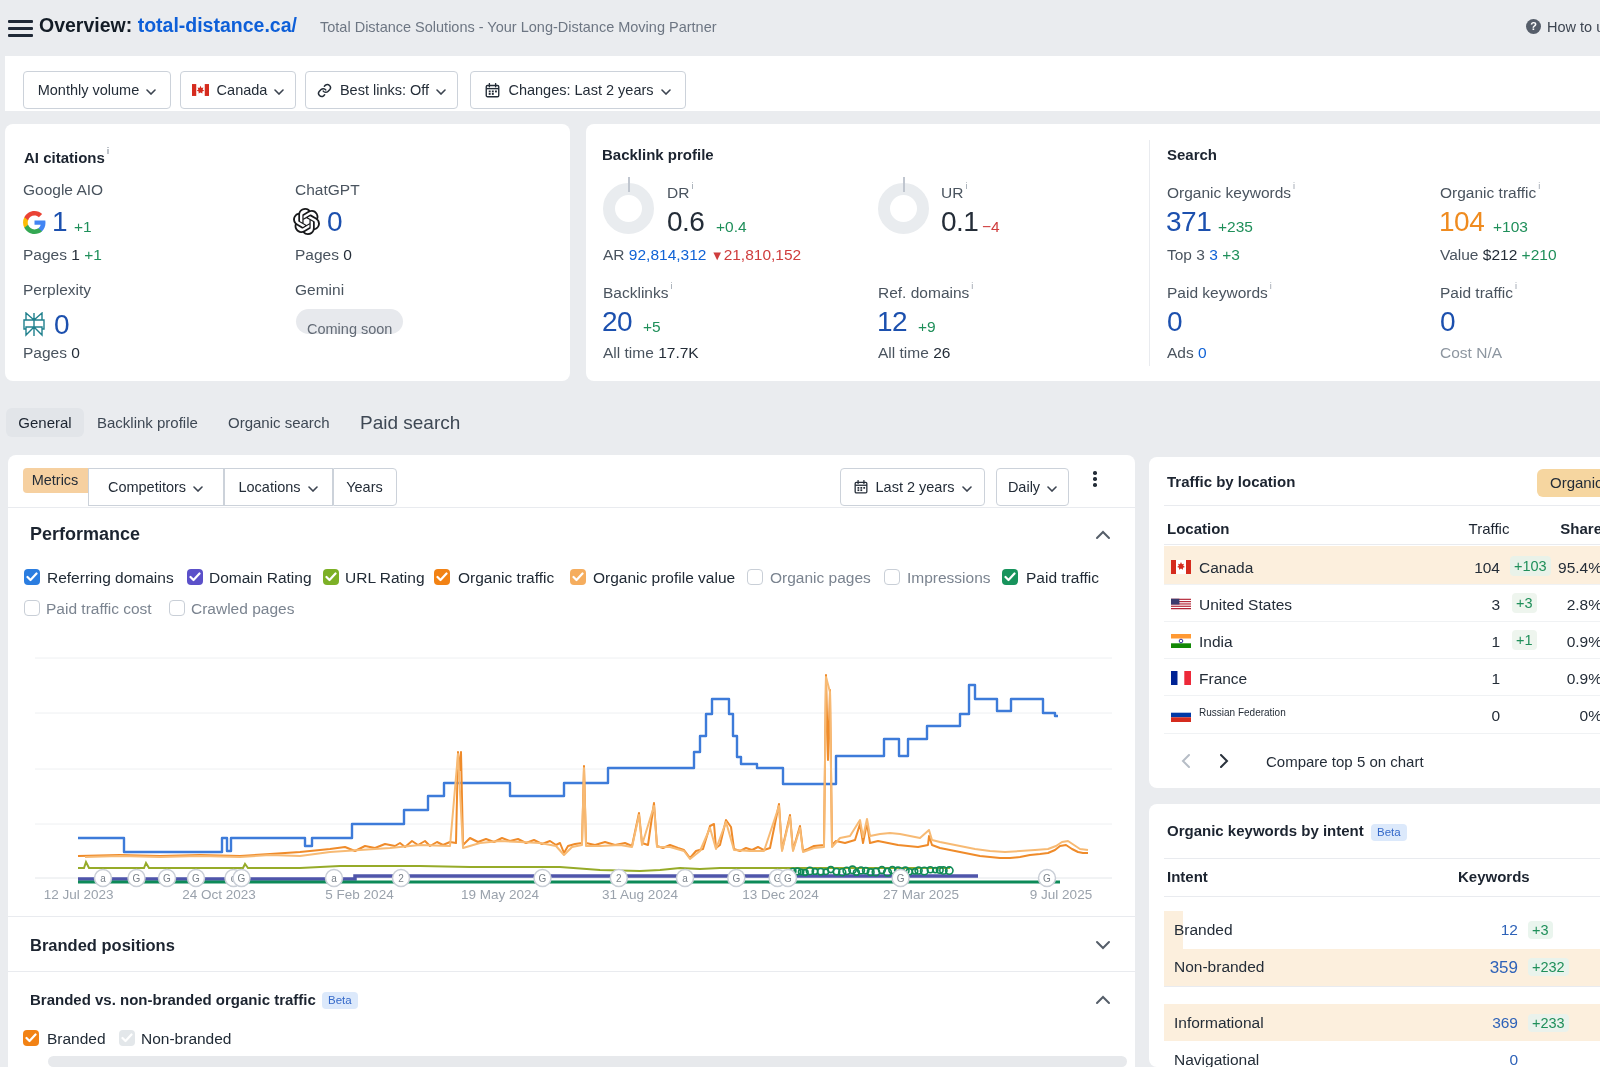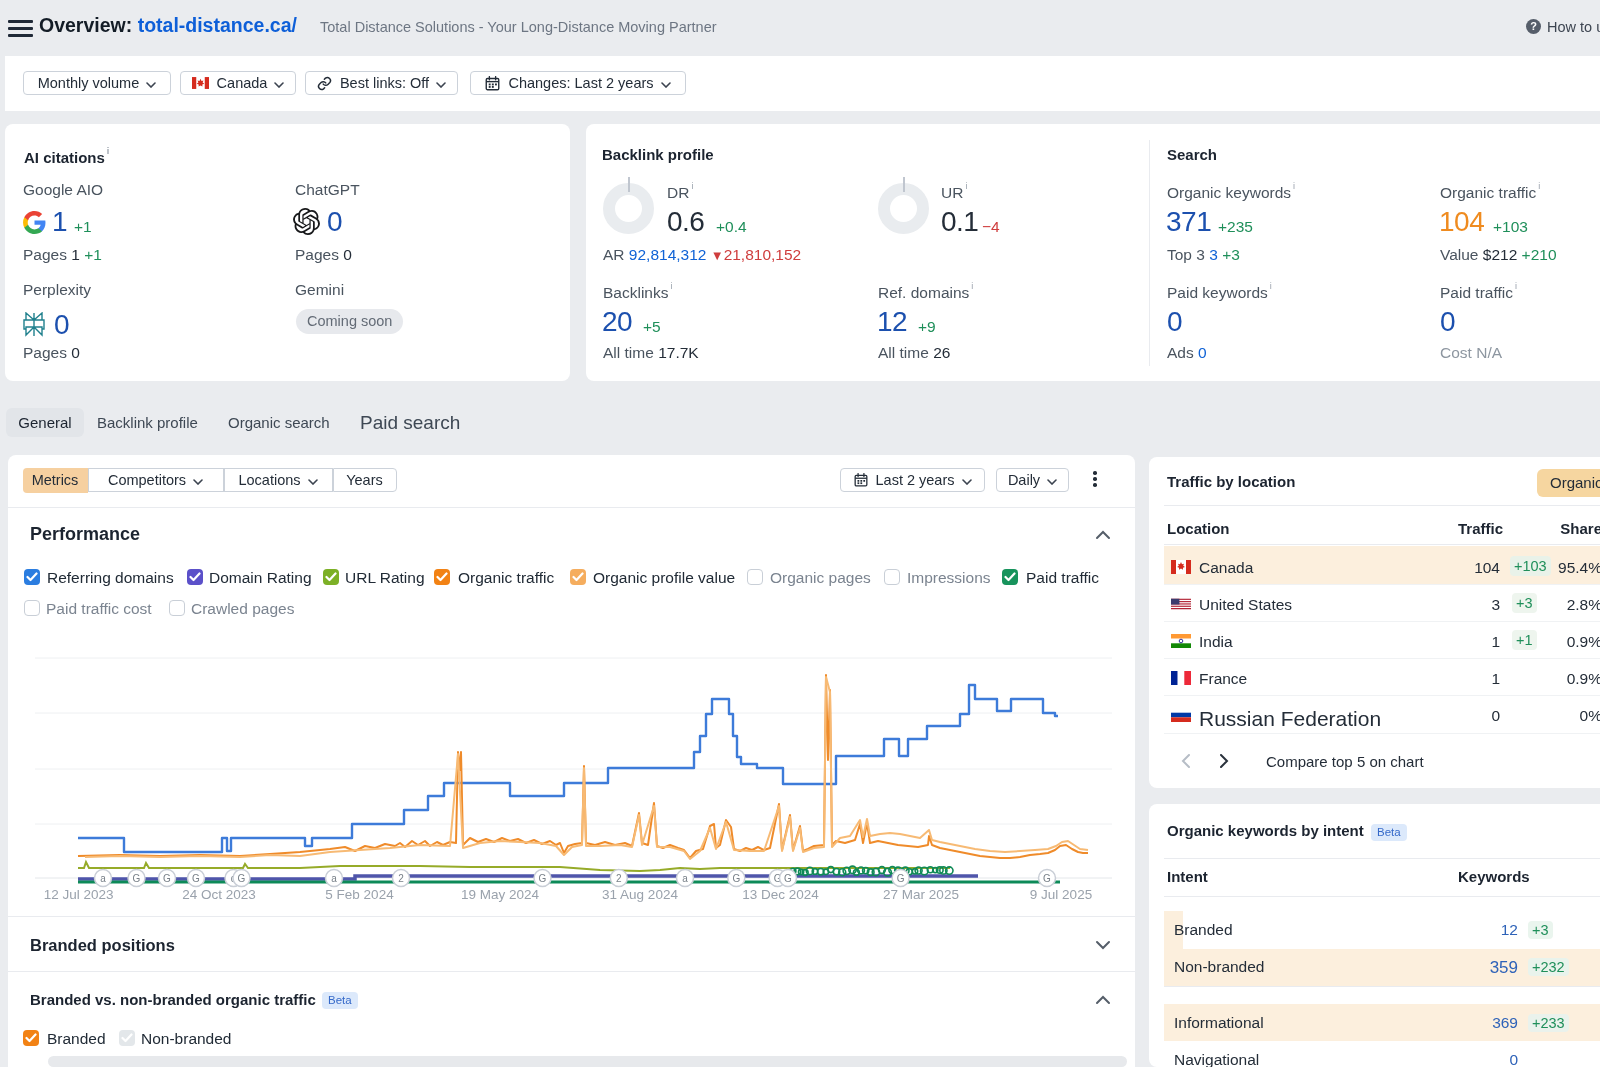--- a/index.html
+++ b/index.html
@@ -11,21 +11,21 @@
 .lbl{font-size:15.5px;color:#4a545f}
 .dk{color:#242d38}
 .gray{color:#8d96a0}
 .big{font-size:28px;font-weight:400;letter-spacing:-.5px}
 .bblue{color:#1c50ae}
 .borange{color:#ef8b1f}
 .green{color:#1f8f5a}
 .red{color:#cf3d3d}
 .blue{color:#0f62d6}
 .sup{font-size:9px;color:#9aa2ac;vertical-align:9px;margin-left:2px}
-.btn{position:absolute;height:24px;border:1px solid #ccd2da;border-radius:4px;background:#fff;display:flex;align-items:center;font-size:14.5px;color:#242d38;padding:0 10px;white-space:nowrap;justify-content:center}
+.btn{position:absolute;height:38px;border:1px solid #ccd2da;border-radius:4px;background:#fff;display:flex;align-items:center;font-size:14.5px;color:#242d38;padding:0 10px;white-space:nowrap;justify-content:center}
 .cb{position:absolute;width:16px;height:16px;border-radius:4px}
 .cb svg{position:absolute;left:2px;top:3px}
 .cbl{position:absolute;font-size:15.5px;color:#212b36;white-space:nowrap}
 .cbg{position:absolute;font-size:15.5px;color:#7b8490;white-space:nowrap}
 .unch{border:1.5px solid #c9cfd7;background:#fff}
 .hr{position:absolute;height:1px;background:#e9ebef}
 .vr{position:absolute;width:1px;background:#e9ebef}
 .chev{display:inline-block;margin-left:7px}
 .num{font-size:15.5px}
 .donut{position:absolute;width:51px;height:51px;border-radius:50%;border:12.5px solid #e9ecef;background:#fff}
@@ -102,21 +102,21 @@
   <div class="abs num" style="left:23px;top:246px"><span class="lbl">Pages</span>&nbsp;<span class="dk">1</span>&nbsp;<span class="green">+1</span></div>
   <div class="abs num" style="left:295px;top:246px"><span class="lbl">Pages</span>&nbsp;<span class="dk">0</span></div>
   <div class="abs lbl" style="left:23px;top:281px">Perplexity</div>
   <div class="abs lbl" style="left:295px;top:281px">Gemini</div>
   <svg class="abs" style="left:23px;top:312px" width="22" height="25" viewBox="0 0 22 25">
       <g fill="none" stroke="#20808d" stroke-width="1.4">
         <path d="M11 1v23M11 8L3 1v7zM11 8l8-7v7zM11 8H1v9h2M11 8h10v9h-2M11 15l-8 8v-8zM11 15l8 8v-8z"></path>
       </g>
     </svg>
   <div class="abs big bblue" style="left:54px;top:309px">0</div>
-  <div class="abs" style="left:296px;top:309px;height:26px;border-radius:13px;background:#e7e9ed;color:#636b76;font-size:15px;line-height:26px;padding:0 11px;font-size:14.5px;line-height:25px;height:25px">Coming soon</div>
+  <div class="abs" style="left:296px;top:309px;height:26px;border-radius:13px;background:#e7e9ed;color:#636b76;font-size:15px;line-height:26px;padding:8px 11px;font-size:14.5px;line-height:25px;height:25px">Coming soon</div>
   <div class="abs num" style="left:23px;top:344px"><span class="lbl">Pages</span>&nbsp;<span class="dk">0</span></div>
 </div>
 
 <div class="card" style="left:586px;top:124px;width:1014px;height:257px;border-top-right-radius:0;border-bottom-right-radius:0"></div>
 <div class="abs" id="card-bl">
   <div class="abs t" style="left:602px;top:146px">Backlink profile</div>
   <div class="donut" style="left:603px;top:183px"></div>
     <div class="abs" style="left:627.5px;top:177px;width:2px;height:15px;background:#c0c6cf"></div>
   <div class="abs lbl" style="left:667px;top:181px">DR<span class="sup">i</span></div>
   <div class="abs big dk" style="left:667px;top:206px">0.6</div>
@@ -388,21 +388,21 @@
   <span class="cbl" style="left:141px;top:1030px">Non-branded</span>
   <div class="abs" style="left:48px;top:1056px;width:1079px;height:11px;border-radius:6px;background:#e7e9ec"></div>
 </div>
 
 <div class="card" style="left:1149px;top:457px;width:451px;height:331px;border-top-right-radius:0;border-bottom-right-radius:0"></div>
 <div class="abs" id="loc">
   <div class="abs t" style="left:1167px;top:473px">Traffic by location</div>
   <div class="abs" style="left:1537px;top:469px;width:70px;height:28px;background:#f6d6a0;border-radius:6px 0 0 6px;font-size:15px;color:#242d38;line-height:28px;padding-left:13px">Organic</div>
   <div class="hr" style="left:1164px;top:505px;width:436px"></div>
   <div class="abs" style="left:1167px;top:520px;font-size:15px;font-weight:700">Location</div>
-  <div class="abs" style="left:1458px;top:520px;width:62px;font-size:15px;font-weight:700;text-align:left">Traffic</div>
+  <div class="abs" style="left:1458px;top:520px;width:62px;font-size:15px;font-weight:400;text-align:center">Traffic</div>
   <div class="abs" style="left:1540px;top:520px;width:62px;font-size:15px;font-weight:700;text-align:right">Share</div>
   <div class="hr" style="left:1164px;top:544px;width:436px"></div>
 
   <div class="abs" style="left:1164px;top:546px;width:436px;height:38px;background:#fcefdd"></div>
   <div class="abs locrow" style="top:559px">
     <svg class="abs" style="left:1171px;top:1px" width="20" height="14" viewBox="0 0 20 14">
         <rect width="20" height="14" fill="#fff"></rect>
         <rect width="5" height="14" fill="#d52b1e"></rect>
         <rect x="15" width="5" height="14" fill="#d52b1e"></rect>
         <path d="M10 2l1 2.2 2-.5-.8 2.1 1.7 1.3-2 .6.1 2.1-2-1.2-2 1.2.1-2.1-2-.6 1.7-1.3-.8-2.1 2 .5z" fill="#d52b1e"></path>
@@ -454,21 +454,21 @@
     <span class="abs" style="left:1440px;width:60px;text-align:right;font-size:15.5px;color:#242d38">1</span>
     <span class="abs" style="left:1520px;width:82px;text-align:right;font-size:15.5px;color:#242d38">0.9%</span>
   </div>
   <div class="hr" style="left:1164px;top:695px;width:436px;background:#f0f2f4"></div>
   <div class="abs locrow" style="top:707px">
     <svg class="abs" style="left:1171px;top:1px" width="20" height="14" viewBox="0 0 20 14">
         <rect width="20" height="4.7" fill="#fff"></rect>
         <rect y="4.7" width="20" height="4.6" fill="#0039a6"></rect>
         <rect y="9.3" width="20" height="4.7" fill="#d52b1e"></rect>
       </svg>
-    <span class="abs" style="left:1199px;font-size:21px;color:#242d38">Russian Federation</span>
+    <span class="abs" style="left:1199px;font-size:10px;color:#242d38">Russian Federation</span>
     <span class="abs" style="left:1440px;width:60px;text-align:right;font-size:15.5px;color:#242d38">0</span>
     <span class="abs" style="left:1520px;width:82px;text-align:right;font-size:15.5px;color:#242d38">0%</span>
   </div>
   <div class="hr" style="left:1164px;top:733px;width:436px;background:#f0f2f4"></div>
   <svg class="abs" style="left:1181px;top:754px" width="9" height="14" viewBox="0 0 9 14">
       <path d="M8 1L2 7l6 6" fill="none" stroke="#b6bdc6" stroke-width="2" stroke-linecap="round"></path>
     </svg>
   <svg class="abs" style="left:1220px;top:754px" width="9" height="14" viewBox="0 0 9 14">
       <path d="M1 1l6 6-6 6" fill="none" stroke="#2a323c" stroke-width="2" stroke-linecap="round"></path>
     </svg>

